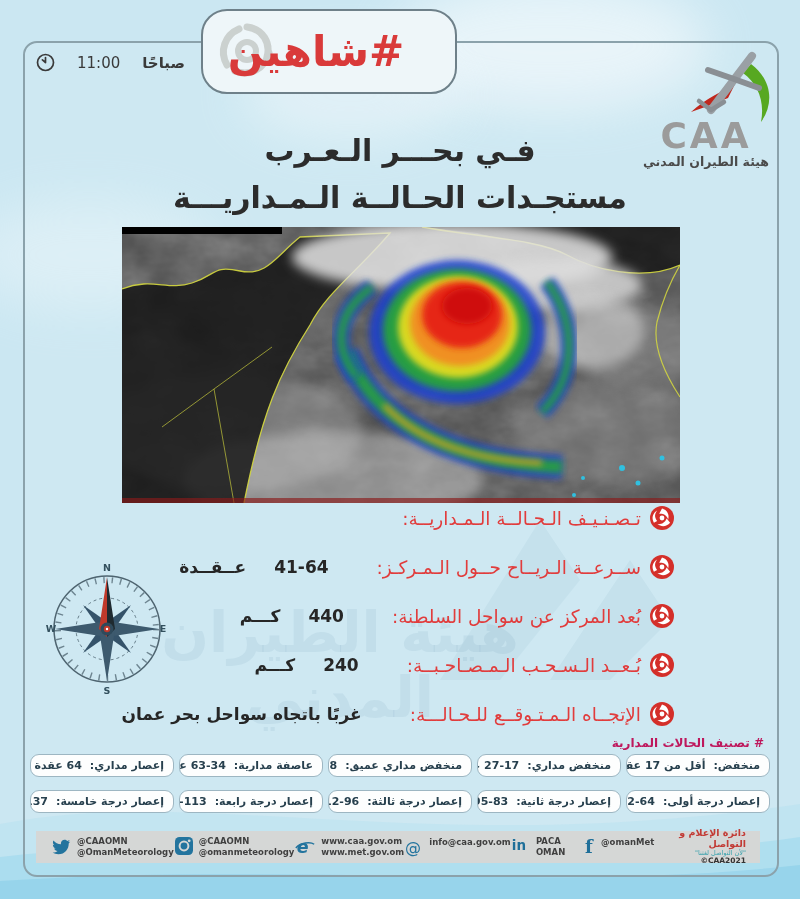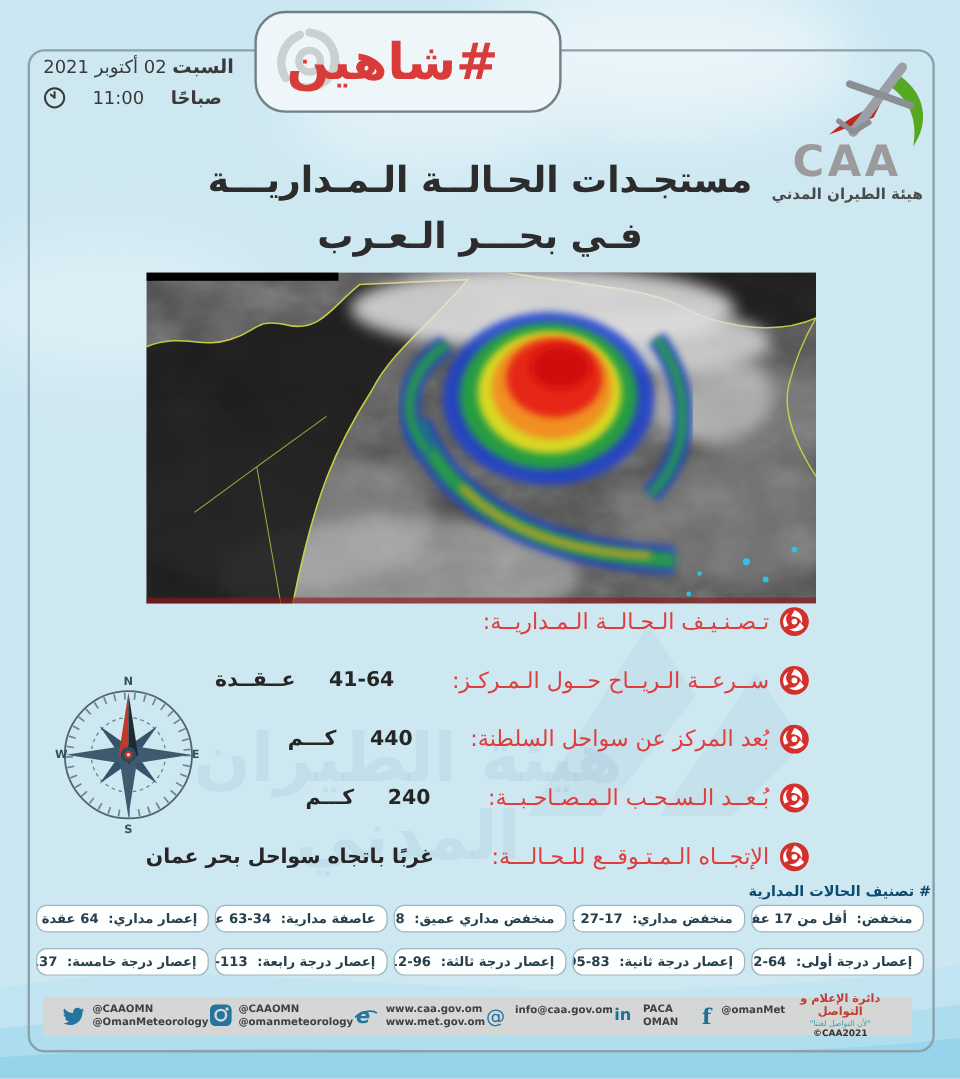--- a/index.html
+++ b/index.html
@@ -8,21 +8,21 @@
 
   
   .cloud{position:absolute;background:#ffffff;border-radius:50%;filter:blur(26px);}
   #waves{position:absolute;left:0;bottom:0;}
 
   
   .panel{position:absolute;left:23px;top:41px;width:752px;height:832px;
          border:2px solid #8ba2ab;border-radius:14px;background:rgba(255,255,255,0.06);}
 
   
-  .badge{position:absolute;left:212px;top:9px;width:252px;height:81px;background:#eef6f9;
+  .badge{position:absolute;left:201px;top:9px;width:252px;height:81px;background:#eef6f9;
          border:2px solid #6e8089;border-radius:26px;z-index:5;display:flex;align-items:center;
          justify-content:center;overflow:hidden;}
   .badge .swirl{position:absolute;left:10px;top:6px;}
   .badge .tag{position:relative;font-size:42px;font-weight:bold;color:#d93a3a;direction:rtl;z-index:2;padding-right:26px;}
 
   
   .datetime{position:absolute;left:36px;top:46px;width:170px;color:#3a3a3a;}
   .date-line{direction:rtl;text-align:left;font-size:15px;white-space:nowrap;}
   .date-line b{font-size:16px;}
   .time-line{display:flex;align-items:center;gap:22px;margin-top:7px;font-size:15px;}
@@ -49,34 +49,34 @@
   .info{position:absolute;left:75px;top:498px;width:600px;display:flex;flex-direction:column;gap:9px;}
   .info-row{display:grid;direction:rtl;grid-template-columns:28px max-content 1fr;align-items:center;gap:6px;height:40px;}
   .info-label{font-size:18.5px;font-weight:normal;color:#e13c3c;white-space:nowrap;}
   .info-value{direction:rtl;text-align:right;padding-right:42px;font-size:17px;font-weight:bold;color:#262626;white-space:nowrap;}
   .val-pair{display:inline-flex;direction:rtl;gap:28px;}
 
   
   #compass{position:absolute;left:46px;top:562px;}
 
   
-  .class-head{position:absolute;right:24px;top:736px;font-size:12px;font-weight:bold;color:#0c4a6e;direction:rtl;}
+  .class-head{position:absolute;right:36px;top:736px;font-size:12px;font-weight:bold;color:#be185d;direction:rtl;}
   .pill-row{position:absolute;left:30px;width:740px;display:flex;direction:rtl;gap:5px;}
   .pill-row.r1{top:754px;}
   .pill-row.r2{top:790px;}
   .pill{flex:1 1 0;min-width:0;display:flex;direction:rtl;justify-content:space-between;align-items:center;gap:8px;
         background:#fdfefe;border:1.5px solid #9db6c2;border-radius:9px;padding:4px 9px;
         font-size:11px;font-weight:bold;color:#27404e;white-space:nowrap;overflow:hidden;}
 
   
   .footerbar{position:absolute;left:36px;top:831px;width:724px;height:32px;background:#d5d7d6;
              display:flex;align-items:center;justify-content:space-between;padding:0 14px;box-sizing:border-box;}
   .social{display:flex;align-items:flex-start;gap:5px;}
   .social .lines{font-size:8.5px;color:#3f3f3f;line-height:1.25;font-weight:bold;}
-  .dept{text-align:center;line-height:1.15;}
+  .dept{text-align:right;line-height:1.15;}
   .dept .t{font-size:9.5px;font-weight:bold;color:#c23b35;direction:rtl;}
   .dept .s{font-size:6.5px;color:#3aa2ad;direction:rtl;}
   .dept .c{font-size:7.5px;color:#333;font-weight:bold;}
 </style>
 </head>
 <body>
 
 <div id="page">
 
   <div class="cloud" style="right:90px;top:-20px;width:320px;height:130px;opacity:.55;"></div>
@@ -96,24 +96,20 @@
         <path d="M34,10 C50,12 58,26 54,40" stroke-width="7"></path>
         <path d="M56,36 C52,52 36,60 22,54" stroke-width="7"></path>
         <path d="M14,48 C6,34 12,18 26,12" stroke-width="7"></path>
         <circle cx="34" cy="34" r="9" stroke-width="6"></circle>
       </g>
     </svg>
     <div class="tag">#شاهين</div>
   </div>
 
   <div class="datetime">
-    <div class="date-line">
-      <b>السبت</b>
-      <span>02 أكتوبر 2021</span>
-    </div>
     <div class="time-line">
       <svg width="19" height="19" viewBox="0 0 19 19">
         <circle cx="9.5" cy="9.5" r="8" fill="none" stroke="#3a3a3a" stroke-width="1.7"></circle>
         <path d="M9.5,9.5 L9.5,4.6 M9.5,9.5 L6.4,6.9" stroke="#3a3a3a" stroke-width="1.7" stroke-linecap="round"></path>
       </svg>
       <span>11:00</span>
       <span class="period">صباحًا</span>
     </div>
   </div>
 
@@ -123,22 +119,22 @@
       <path d="M120,22 C140,37 144,60 130,80 C134,59 127,42 112,31 Z" fill="#57a821"></path>
       <path d="M80,68 L121,14" stroke="#9aa0a5" stroke-width="8" stroke-linecap="round"></path>
       <path d="M103,37 L77,28 M103,37 L128,46" stroke="#8a8f94" stroke-width="6" stroke-linecap="round"></path>
       <path d="M80,68 L68,59 M80,68 L93,60" stroke="#8a8f94" stroke-width="4.5" stroke-linecap="round"></path>
     </svg>
     <div class="caa-text">CAA</div>
     <div class="org">هيئة الطيران المدني</div>
   </div>
 
   <div class="title">
+    <div>فـي بحـــر الـعـرب</div>
     <div>مستجـدات الحـالــة الـمـداريـــة</div>
-    <div>فـي بحـــر الـعـرب</div>
   </div>
 
   <svg id="sat" viewBox="0 0 558 276" preserveAspectRatio="none">
     <defs>
       <filter id="b6" x="-30%" y="-30%" width="160%" height="160%">
           <feGaussianBlur stdDeviation="6"></feGaussianBlur>
         </filter>
       <filter id="b3" x="-30%" y="-30%" width="160%" height="160%">
           <feGaussianBlur stdDeviation="3"></feGaussianBlur>
         </filter>

